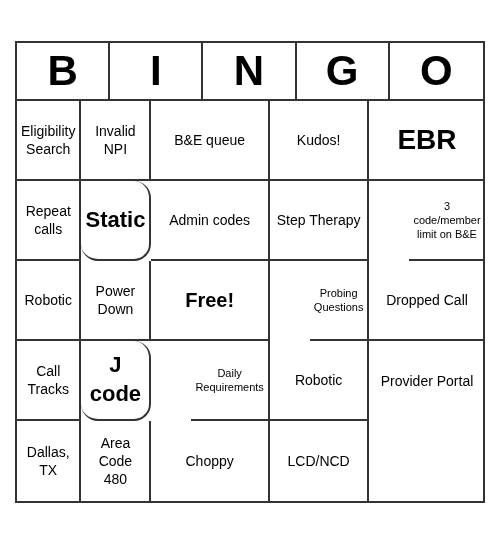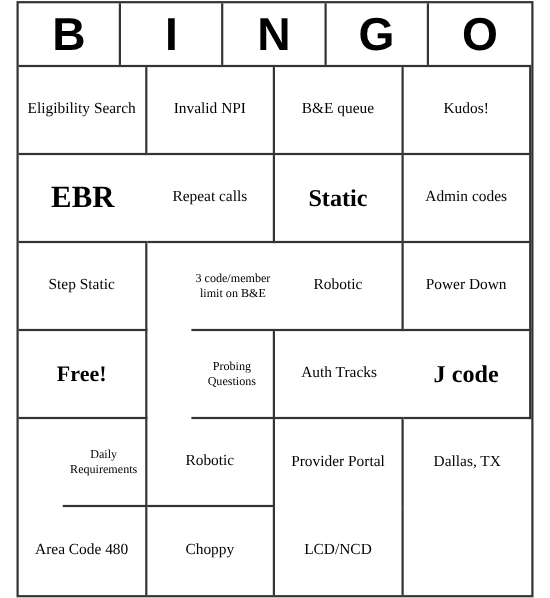--- a/index.html
+++ b/index.html
@@ -36,22 +36,21 @@
       padding: 4px 0;
       border-right: 2px solid #333;
     }
 
     .bingo-letter:last-child {
       border-right: none;
     }
 
     .bingo-grid {
       display: grid;
-      grid-template-columns: repeat(4, 1fr);
-      font-family: Liberation Serif, serif;
+      grid-template-columns: repeat(5, 1fr);
     }
 
     .bingo-cell {
       border-right: 2px solid #333;
       border-bottom: 2px solid #333;
       min-height: 80px;
       display: flex;
       align-items: center;
       justify-content: center;
       text-align: center;
@@ -74,20 +73,21 @@
     }
 
     .bingo-cell.large-text {
       font-size: 28px;
       font-weight: bold;
     }
 
     .bingo-cell.medium-text {
       font-size: 22px;
       font-weight: bold;
+      border-radius: 17px;
     }
 
     .bingo-cell.small-text {
       font-size: 11px;
       margin-left: 40px;
     }
   </style>
 </head>
 <body>
 
@@ -101,27 +101,28 @@
     </div>
   <div class="bingo-grid">
   <div class="bingo-cell">Eligibility Search</div>
       <div class="bingo-cell">Invalid NPI</div>
       <div class="bingo-cell">B&amp;E queue</div>
       <div class="bingo-cell">Kudos!</div>
       <div class="bingo-cell large-text">EBR</div>
       <div class="bingo-cell">Repeat calls</div>
       <div class="bingo-cell medium-text">Static</div>
       <div class="bingo-cell">Admin codes</div>
-      <div class="bingo-cell">Step Static</div>
+      <div class="bingo-cell">Step Therapy</div>
       <div class="bingo-cell small-text">3 code/member limit on B&amp;E</div>
       <div class="bingo-cell">Robotic</div>
       <div class="bingo-cell">Power Down</div>
       <div class="bingo-cell free">Free!</div>
       <div class="bingo-cell small-text">Probing Questions</div>
-      <div class="bingo-cell">Auth Tracks</div>
+      <div class="bingo-cell">Dropped Call</div>
+      <div class="bingo-cell">Call Tracks</div>
       <div class="bingo-cell medium-text">J code</div>
       <div class="bingo-cell small-text">Daily Requirements</div>
       <div class="bingo-cell">Robotic</div>
       <div class="bingo-cell">Provider Portal</div>
       <div class="bingo-cell">Dallas, TX</div>
       <div class="bingo-cell">Area Code 480</div>
       <div class="bingo-cell">Choppy</div>
       <div class="bingo-cell">LCD/NCD</div>
     </div>
 </div>

